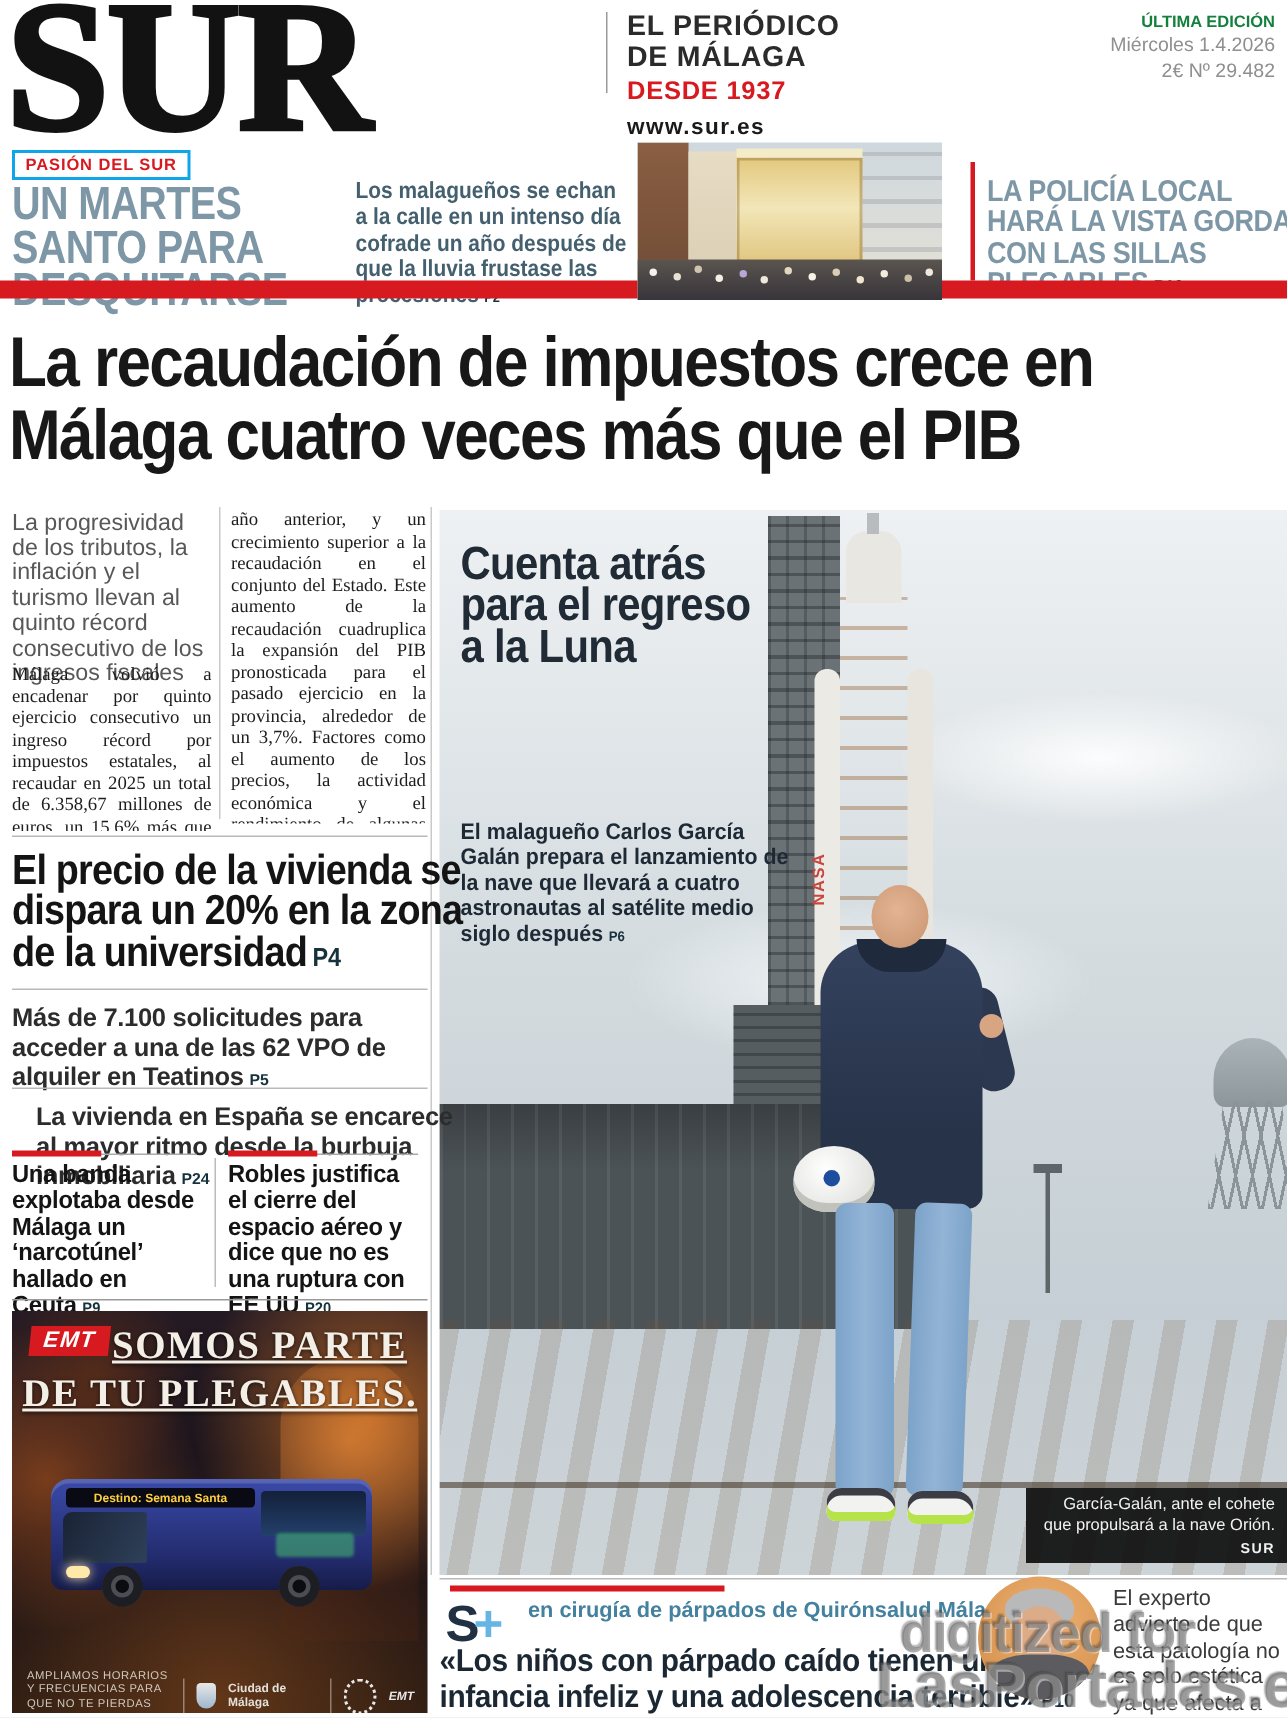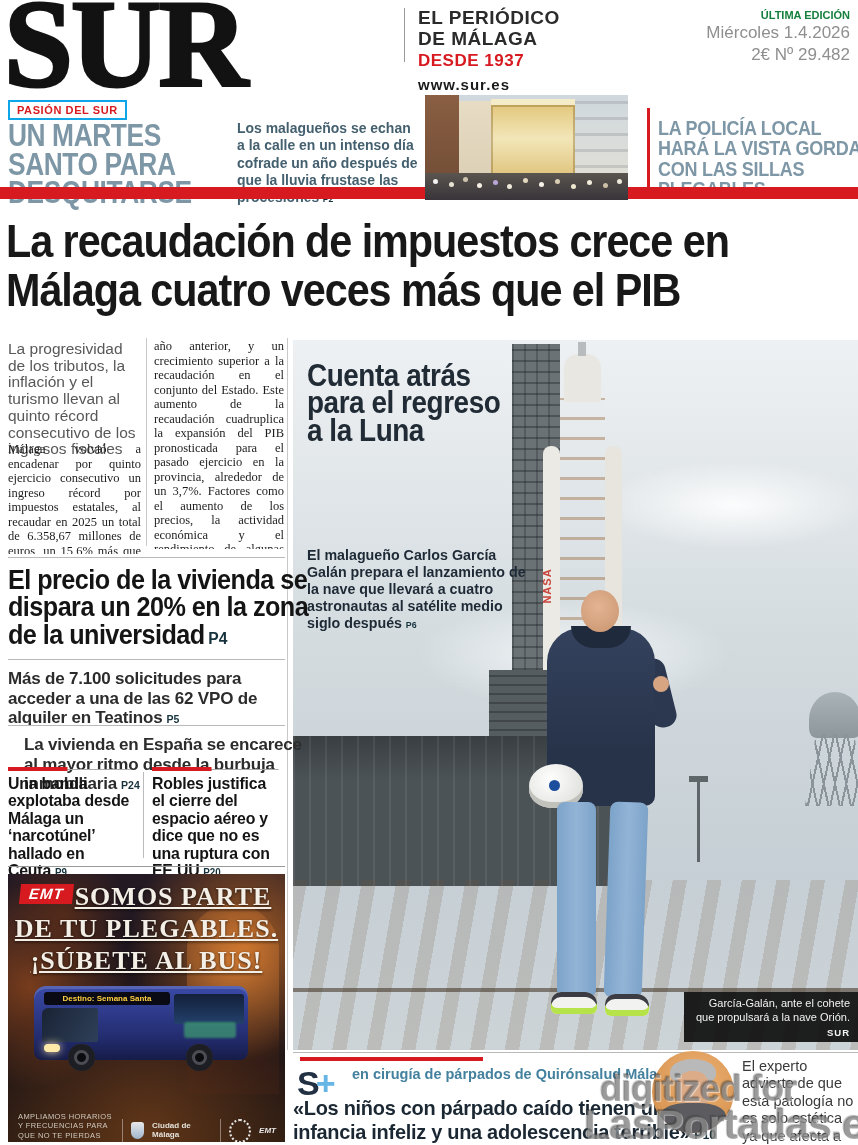--- a/index.html
+++ b/index.html
@@ -11,21 +11,21 @@
   
   .masthead{left:4px;top:-26px;font-family:"Liberation Serif",serif;font-weight:900;
             font-size:124px;letter-spacing:-2px;color:#121212;-webkit-text-stroke:3px #121212;}
   .mast-div{left:404px;top:8px;width:1px;height:54px;background:#9a9a9a;}
   .tagline{left:418px;top:8px;line-height:1.1;}
   .tag1{font-size:19px;font-weight:700;color:#2b2b2b;letter-spacing:.5px;}
   .tag3{font-size:17px;font-weight:700;color:#d71920;letter-spacing:.5px;margin-top:2px;}
   .tagweb{font-size:15px;font-weight:800;color:#1a1a1a;letter-spacing:1px;margin-top:7px;}
   .edblock{right:8px;top:8px;text-align:right;line-height:1.3;}
   .edition{font-size:11px;font-weight:800;color:#15803d;}
-  .eddate,.edprice{font-size:17px;color:#8f8f8f;}
+  .eddate,.edprice{font-size:13px;color:#8f8f8f;}
   
   .kickbox{left:8px;top:100px;border:2px solid #0ea5e9;color:#d71920;font-size:11px;
            font-weight:800;padding:2px 7px;letter-spacing:.6px;}
   .striphead{left:8px;top:122px;width:262px;font-size:31px;font-weight:800;color:#7e97a6;
              line-height:.92;letter-spacing:-.5px;transform:scaleX(.85);}
   .stripsum{left:237px;top:119px;width:205px;font-size:15.5px;font-weight:600;color:#44606f;
             line-height:1.12;transform:scaleX(.9);}
   .stripphoto{left:425px;top:95px;width:203px;height:105px;overflow:hidden;z-index:2;
               background:linear-gradient(#cfd8de,#e6e1d5);}
   .pb-left{left:0;top:0;width:34px;height:105px;background:linear-gradient(#8a5f43,#6e4a34);}
@@ -267,21 +267,20 @@
     <span>Robles justifica el cierre del espacio aéreo y dice que no es una ruptura con EE UU</span><span class="pref">P20</span>
   </div>
   <div class="abs hr" style="left:8px;top:866px;width:277px;background:#999;"></div>
 
   <div class="abs ad">
     <div class="abs ad-tree"></div>
     <div class="abs ad-arch"></div>
     <div class="abs emtbox">EMT</div>
     <div class="abs adh adh1">SOMOS PARTE</div>
     <div class="abs adh adh2">DE TU PLEGABLES.</div>
-    <div class="abs adh adh3">¡SÚBETE AL BUS!</div>
     <div class="abs bus">
       <div class="abs busbody"></div>
       <div class="abs busscreen">Destino: Semana Santa</div>
       <div class="abs buswind"></div>
       <div class="abs busside"></div>
       <div class="abs busgreen"></div>
       <div class="abs wheel whl1"></div>
       <div class="abs wheel whl2"></div>
       <div class="abs buslight"></div>
     </div>

